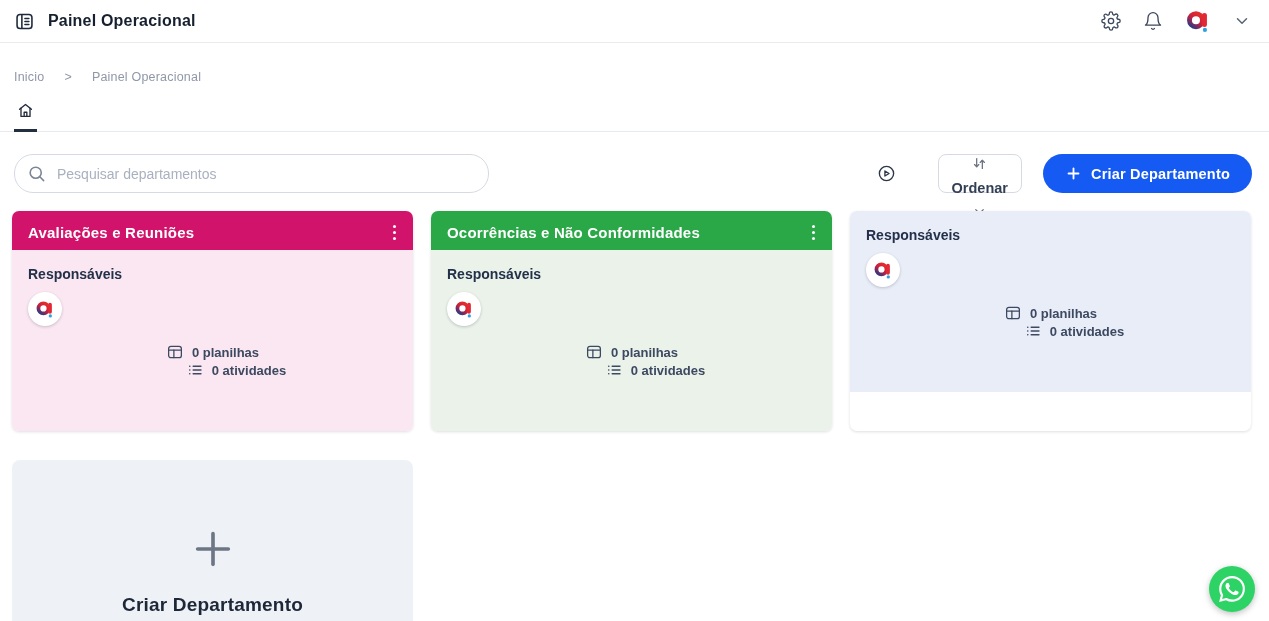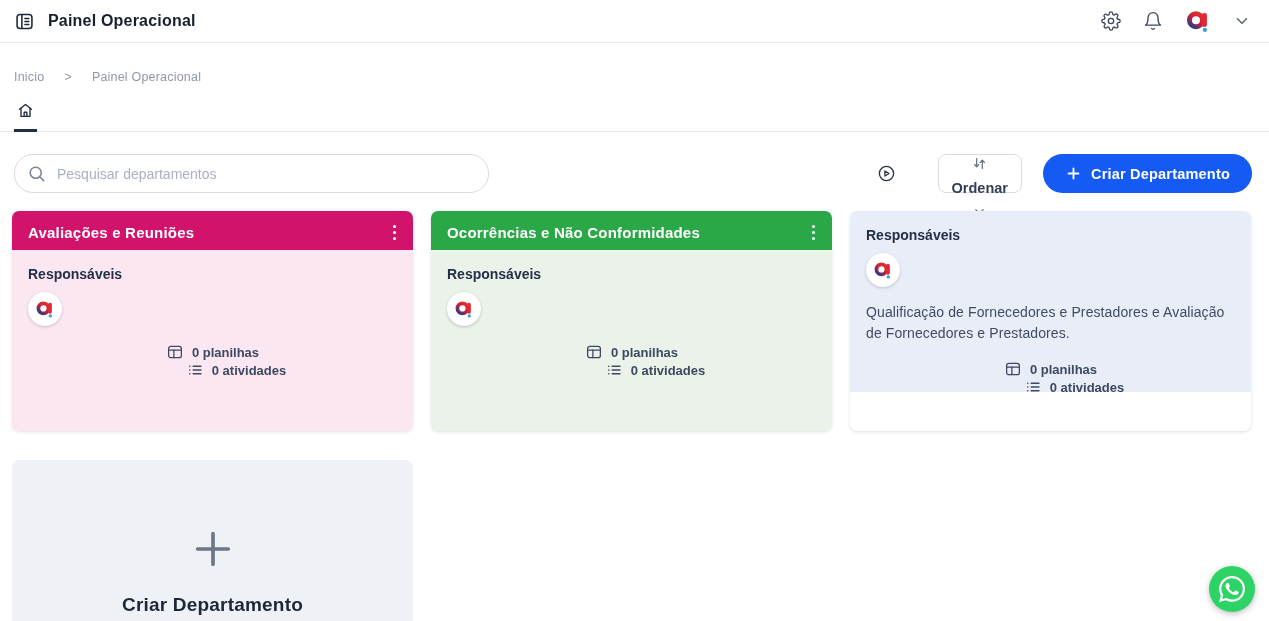--- a/index.html
+++ b/index.html
@@ -303,21 +303,20 @@
       <div class="resp-label">Responsáveis</div>
       <div class="avatar">
         <span>
           <svg width="20" height="20" viewBox="0 0 32 32">
             <circle cx="13.5" cy="15" r="8" fill="none" stroke="url(#logograd)" stroke-width="6"></circle>
             <line x1="24" y1="9" x2="24" y2="20.5" stroke="#e02934" stroke-width="6" stroke-linecap="round"></line>
             <circle cx="24.5" cy="27" r="2.6" fill="#2da0e0"></circle>
           </svg>
         </span>
       </div>
-      <p class="card-desc">Qualificação de Fornecedores e Prestadores e Avaliação de Fornecedores e Prestadores.</p>
       <div class="card-stats">
         <span class="stat">
           <span>
             <svg width="18" height="18" viewBox="0 0 24 24" fill="none" stroke="#3c4960" stroke-width="1.7" stroke-linecap="round">
               <rect x="3.5" y="4.5" width="17" height="15" rx="3"></rect>
               <line x1="3.5" y1="9.5" x2="20.5" y2="9.5"></line>
               <line x1="10.5" y1="9.5" x2="10.5" y2="19.5"></line>
             </svg>
           </span>
           <span>0 planilhas</span>

